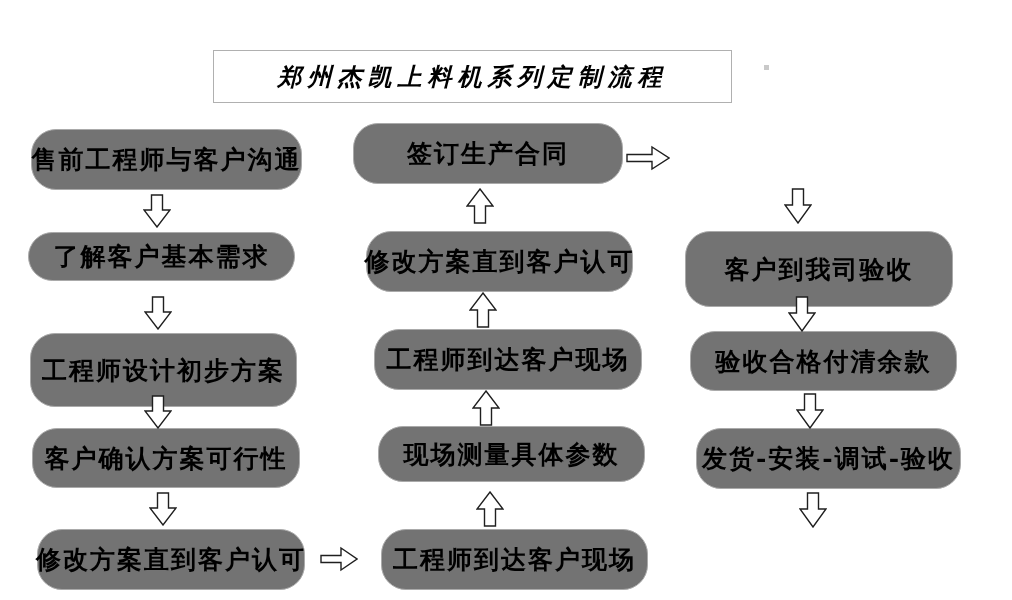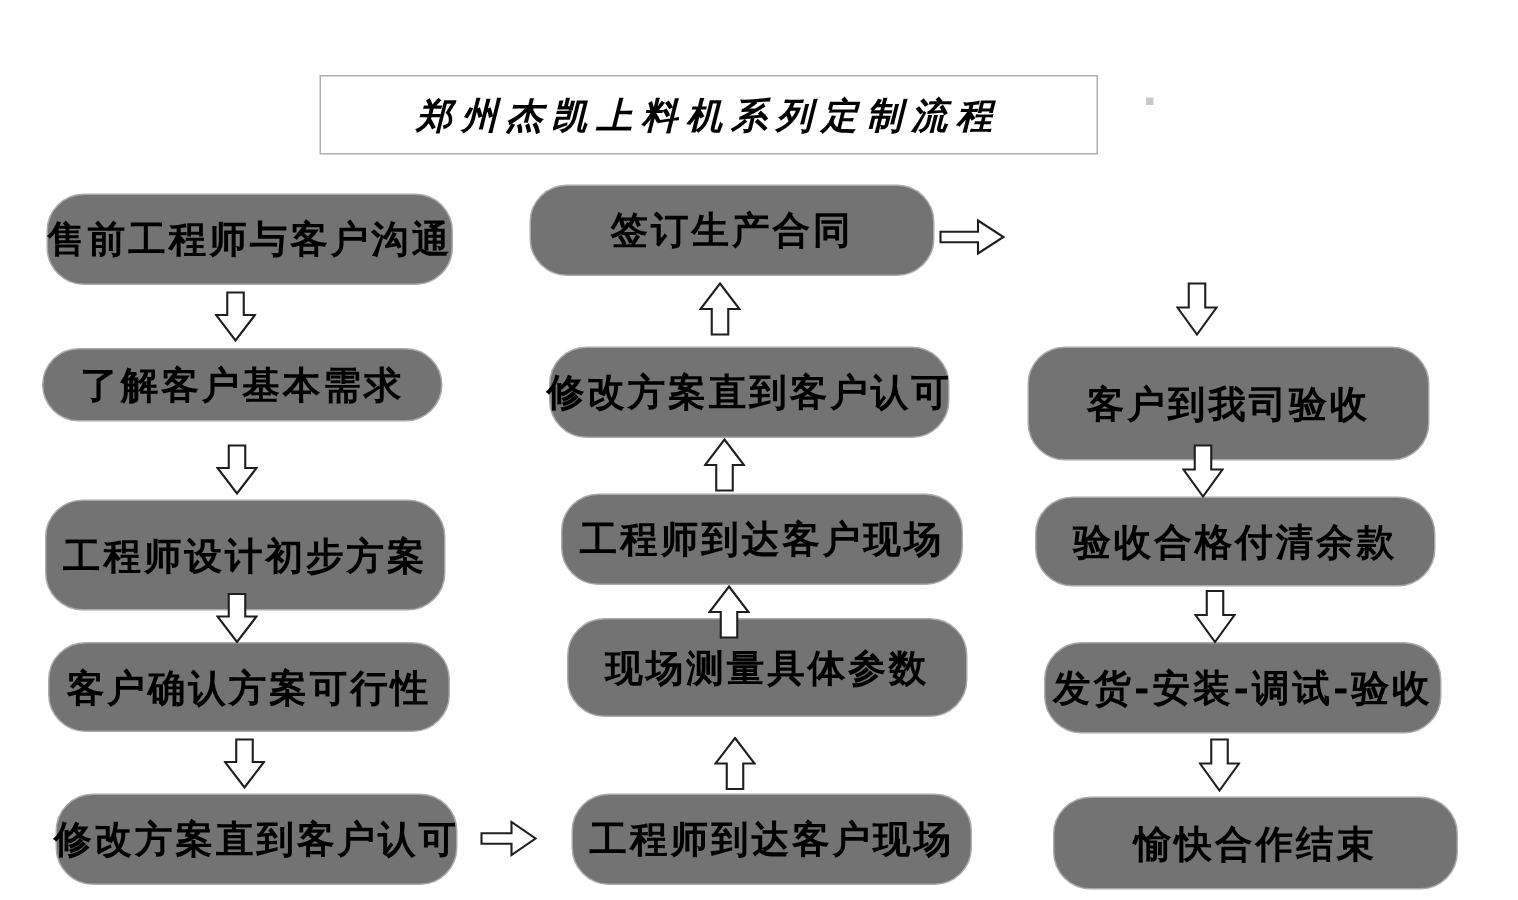--- a/index.html
+++ b/index.html
@@ -61,38 +61,35 @@
 
   <div class="box" style="left:353px;top:87px;width:270px;height:61px">
     <span>签订生产合同</span>
   </div>
   <div class="box" style="left:366px;top:195px;width:267px;height:61px">
     <span>修改方案直到客户认可</span>
   </div>
   <div class="box" style="left:374px;top:293px;width:268px;height:61px">
     <span>工程师到达客户现场</span>
   </div>
-  <div class="box" style="left:378px;top:376px;width:267px;height:66px">
+  <div class="box" style="left:378px;top:390px;width:267px;height:56px">
     <span>现场测量具体参数</span>
   </div>
   <div class="box" style="left:381px;top:493px;width:267px;height:61px">
     <span>工程师到达客户现场</span>
   </div>
 
   <div class="box" style="left:685px;top:195px;width:268px;height:76px">
     <span>客户到我司验收</span>
   </div>
   <div class="box" style="left:696px;top:392px;width:265px;height:61px">
     <span>发货-安装-调试-验收</span>
   </div>
   <div class="box" style="left:690px;top:295px;width:267px;height:60px">
     <span>验收合格付清余款</span>
-  </div>
-  <div class="box" style="left:702px;top:495px;width:270px;height:62px">
-    <span>愉快合作结束</span>
   </div>
 
   <div class="arrow" style="left:143px;top:158px">
     <svg width="28" height="34" viewBox="0 0 28 34">
         <path d="M8.5 1 H19.5 V16 H27 L14 33 L1 16 H8.5 Z" fill="#ffffff" stroke="#1f1f1f" stroke-width="1.4"></path>
       </svg>
   </div>
   <div class="arrow" style="left:144px;top:260px">
     <svg width="28" height="34" viewBox="0 0 28 34">
         <path d="M8.5 1 H19.5 V16 H27 L14 33 L1 16 H8.5 Z" fill="#ffffff" stroke="#1f1f1f" stroke-width="1.4"></path>

